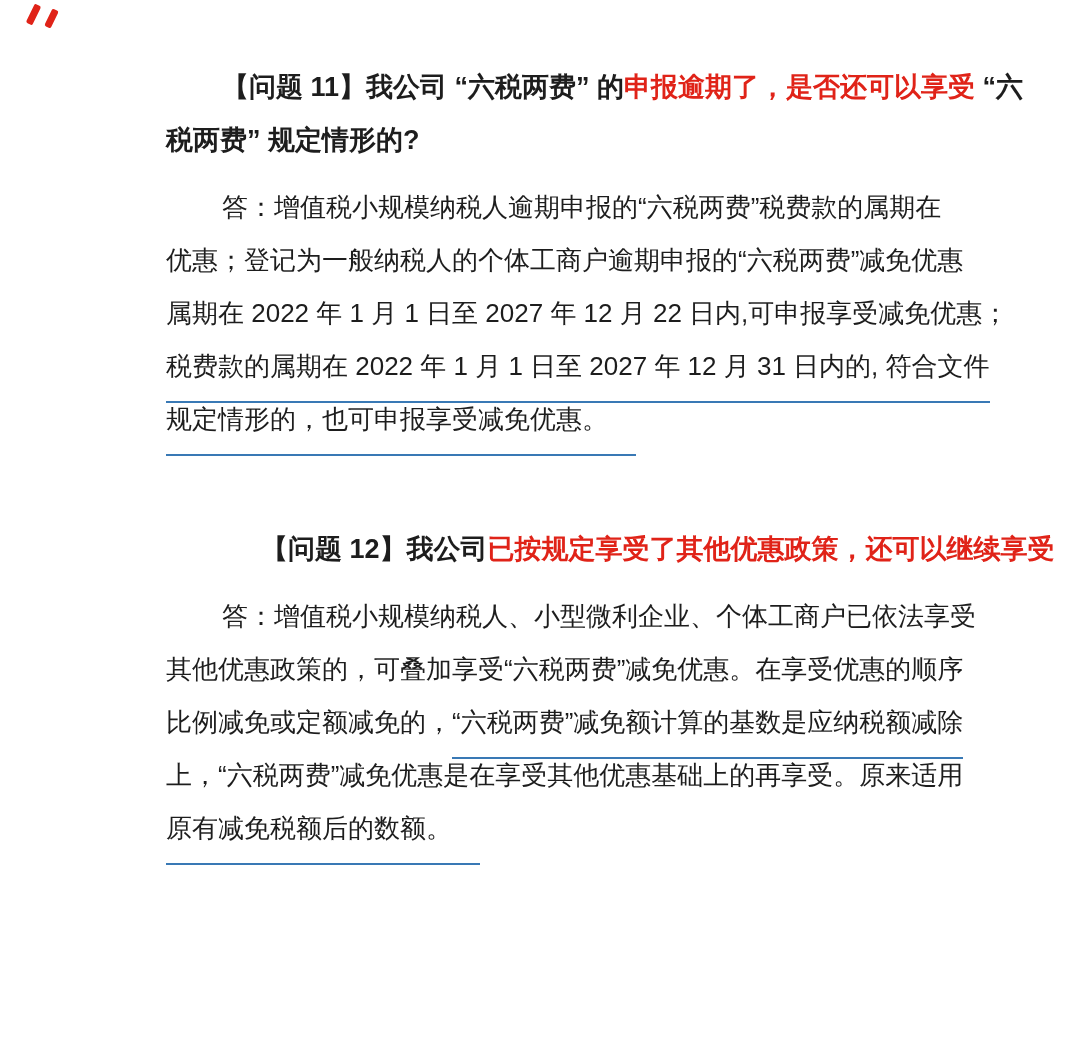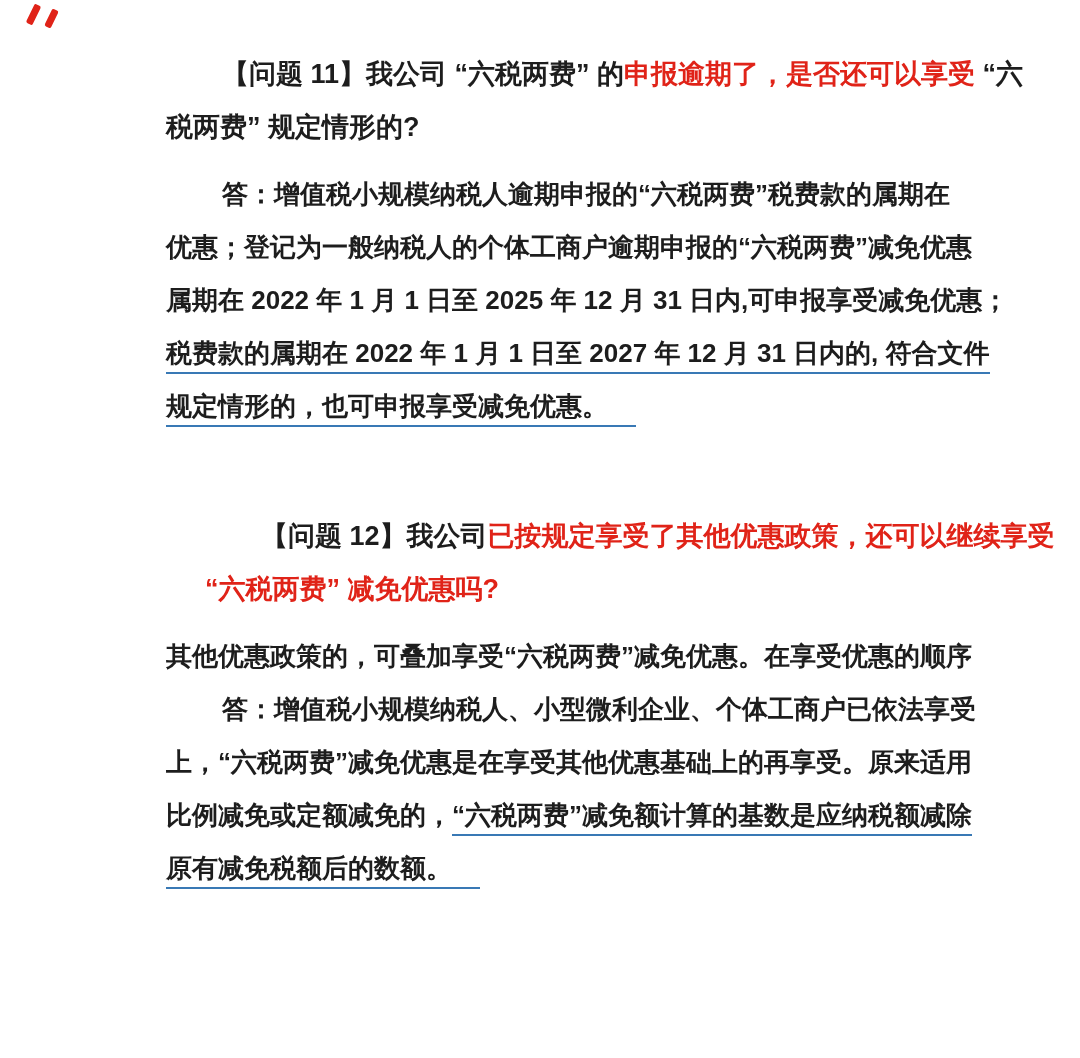--- a/index.html
+++ b/index.html
@@ -17,45 +17,44 @@
   
   .corner-mark { position: absolute; left: 26px; top: 2px; width: 44px; height: 30px; }
   .corner-mark .s1, .corner-mark .s2 {
     position: absolute; background: #e02318; border-radius: 2px;
   }
   .corner-mark .s1 { left: 4px;  top: 2px; width: 7px; height: 21px; transform: rotate(26deg); }
   .corner-mark .s2 { left: 22px; top: 7px; width: 7px; height: 19px; transform: rotate(26deg); }
 
   .content {
     position: absolute;
-    left: 166px; top: 48px;
+    left: 166px; top: 61px;
     width: 765px;
     color: #1d1d1d;
     font-size: 26px;
   }
   .line {
     line-height: 53px;
     white-space: nowrap;
-    font-weight: bold;
   }
   .just {
     text-align: justify;
     text-align-last: justify;
   }
   .heading .line { font-weight: bold; font-size: 27px; }
   .red { color: #e02318; }
   .ind { display: inline-block; width: 56px; }
   .answer { margin-top: 14px; }
   .q12-heading { margin-top: 77px; margin-left: 39px; }
   .ul {
     background-image: linear-gradient(#3979b5, #3979b5);
     background-repeat: no-repeat;
     background-position: left bottom;
     background-size: 100% 2px;
-    padding-bottom: 6px;
+    padding-bottom: 22px;
   }
   .ul-ext { padding-right: 28px; margin-top: 28px; }
 </style>
 </head>
 <body>
 
 <div class="page">
 
   <div class="corner-mark">
     <div class="s1"></div>
@@ -65,32 +64,31 @@
   <div class="content">
 
     <div class="heading">
       <div class="line just"><span class="ind"></span><span>【问题 11】我公司 “六税两费” 的</span><span class="red">申报逾期了，是否还可以享受</span><span> “六</span></div>
       <div class="line">税两费” 规定情形的?</div>
     </div>
 
     <div class="answer">
       <div class="line just"><span class="ind"></span><span>答：增值税小规模纳税人逾期申报的“六税两费”税费款的属期在</span></div>
       <div class="line just"><span>优惠；登记为一般纳税人的个体工商户逾期申报的“六税两费”减免优惠</span></div>
-      <div class="line just"><span>属期在 2022 年 1 月 1 日至 2025 年 12 月 31 日内,可申报享受减免优惠；</span></div>
+      <div class="line just"><span>属期在 2022 年 1 月 1 日至 2027 年 12 月 22 日内,可申报享受减免优惠；</span></div>
       <div class="line just"><span class="ul">税费款的属期在 2022 年 1 月 1 日至 2027 年 12 月 31 日内的, 符合文件</span></div>
       <div class="line"><span class="ul ul-ext">规定情形的，也可申报享受减免优惠。</span></div>
     </div>
 
     <div class="heading q12-heading">
       <div class="line just"><span class="ind"></span><span>【问题 12】我公司</span><span class="red">已按规定享受了其他优惠政策，还可以继续享受</span></div>
-      <div class="line"><span class="red">“六税两费” 减免优惠吗?</span></div>
     </div>
 
     <div class="answer">
+      <div class="line just"><span class="ind"></span><span>答：增值税小规模纳税人、小型微利企业、个体工商户已依法享受</span></div>
       <div class="line just"><span>其他优惠政策的，可叠加享受“六税两费”减免优惠。在享受优惠的顺序</span></div>
-      <div class="line just"><span class="ind"></span><span>答：增值税小规模纳税人、小型微利企业、个体工商户已依法享受</span></div>
+      <div class="line just"><span>比例减免或定额减免的，</span><span class="ul">“六税两费”减免额计算的基数是应纳税额减除</span></div>
       <div class="line just"><span>上，“六税两费”减免优惠是在享受其他优惠基础上的再享受。原来适用</span></div>
-      <div class="line just"><span>比例减免或定额减免的，</span><span class="ul">“六税两费”减免额计算的基数是应纳税额减除</span></div>
       <div class="line"><span class="ul ul-ext">原有减免税额后的数额。</span></div>
     </div>
 
   </div>
 </div>
 
 </body></html>

